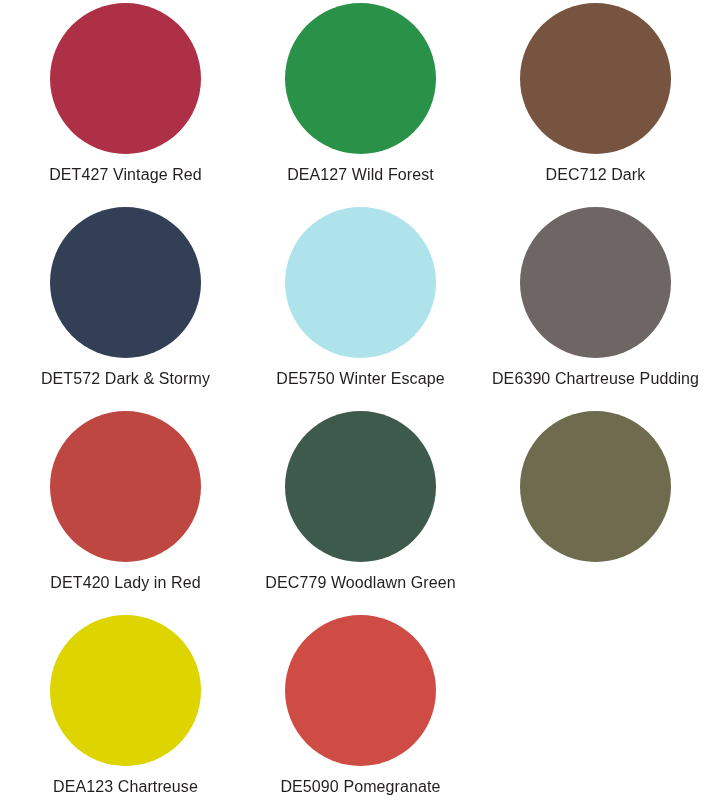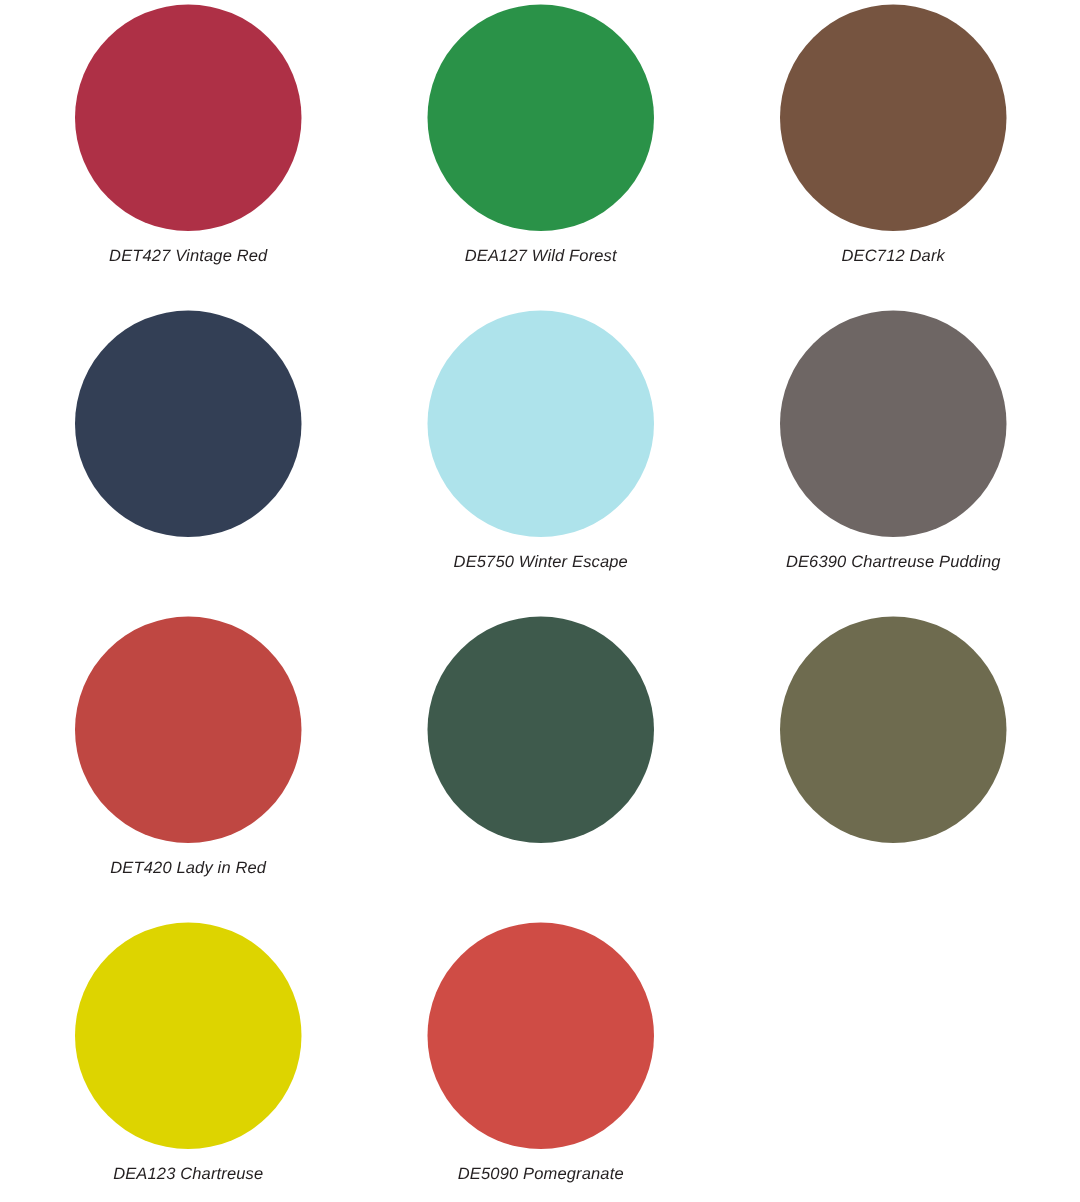--- a/index.html
+++ b/index.html
@@ -31,27 +31,26 @@
   }
   .swatch-disc {
     width: 151px;
     height: 151px;
     border-radius: 50%;
     margin-top: 3px;
     flex: 0 0 auto;
   }
   .swatch-label {
     margin-top: 11px;
-    font-size: 11px;
+    font-size: 16px;
     line-height: 1.2;
     text-align: center;
     white-space: nowrap;
     color: #231f20;
     letter-spacing: 0.1px;
-    font-style: italic;
   }
 </style>
 </head>
 <body style="background-color: rgb(255, 255, 255);">
 
 <div class="palette-grid">
 
   <div class="swatch-cell">
     <div class="swatch-disc" style="background-color: rgb(174, 48, 70);"></div>
     <div class="swatch-label">DET427 Vintage Red</div>
@@ -62,40 +61,42 @@
     <div class="swatch-label">DEA127 Wild Forest</div>
   </div>
 
   <div class="swatch-cell">
     <div class="swatch-disc" style="background-color: rgb(118, 84, 64);"></div>
     <div class="swatch-label">DEC712 Dark</div>
   </div>
 
   <div class="swatch-cell">
     <div class="swatch-disc" style="background-color: rgb(51, 63, 85);"></div>
+    <div class="swatch-label">DET572 Dark &amp; Stormy</div>
   </div>
 
   <div class="swatch-cell">
     <div class="swatch-disc" style="background-color: rgb(174, 227, 235);"></div>
     <div class="swatch-label">DE5750 Winter Escape</div>
   </div>
 
   <div class="swatch-cell">
     <div class="swatch-disc" style="background-color: rgb(110, 102, 100);"></div>
     <div class="swatch-label">DE6390 Chartreuse Pudding</div>
   </div>
 
   <div class="swatch-cell">
     <div class="swatch-disc" style="background-color: rgb(191, 71, 66);"></div>
     <div class="swatch-label">DET420 Lady in Red</div>
   </div>
 
 
   <div class="swatch-cell">
     <div class="swatch-disc" style="background-color: rgb(62, 90, 76);"></div>
+    <div class="swatch-label">DEC779 Woodlawn Green</div>
   </div>
 
   <div class="swatch-cell">
     <div class="swatch-disc" style="background-color: rgb(110, 107, 79);"></div>
   </div>
 
   <div class="swatch-cell">
     <div class="swatch-disc" style="background-color: rgb(221, 212, 0);"></div>
     <div class="swatch-label">DEA123 Chartreuse</div>
   </div>

